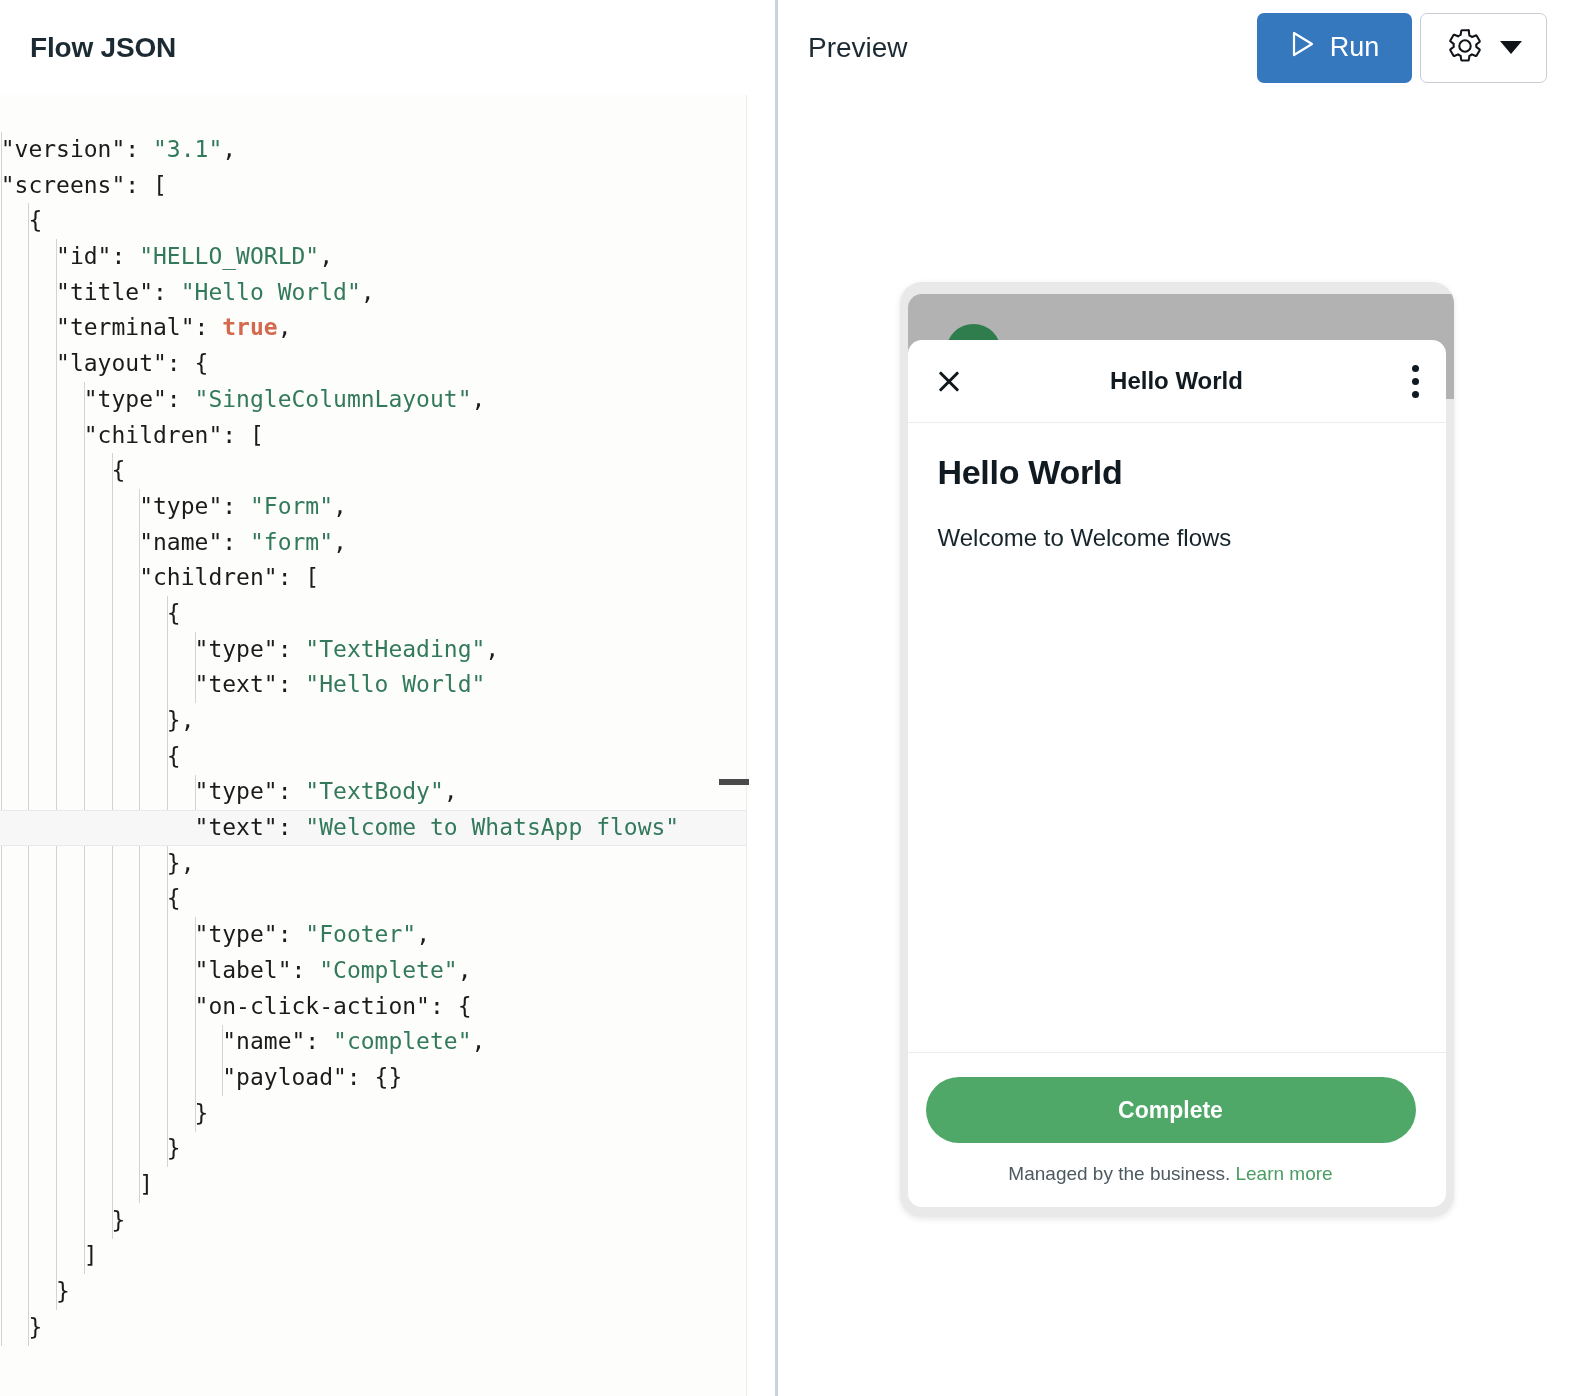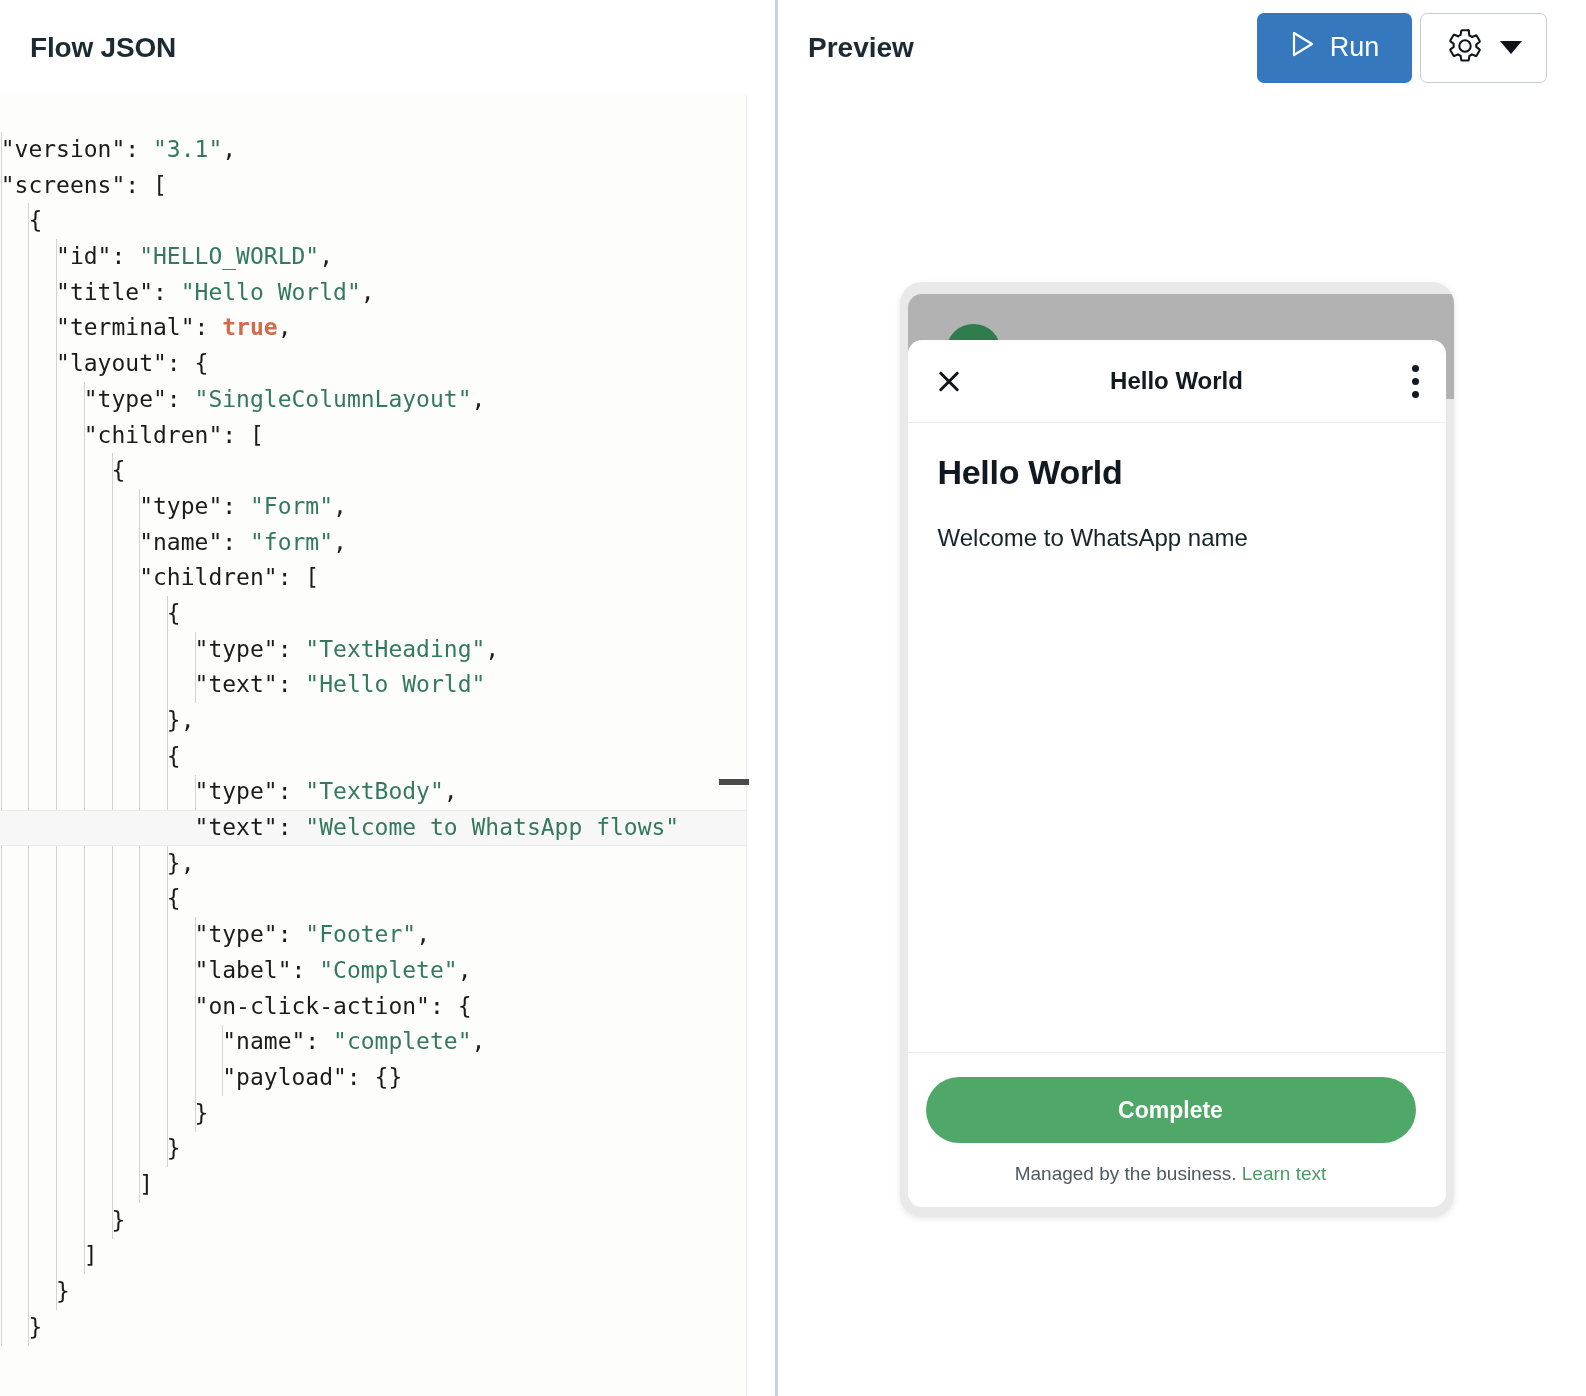--- a/index.html
+++ b/index.html
@@ -78,21 +78,21 @@
   .preview-pane{
     width:797px;height:1396px;position:relative;
     background:#ffffff;box-sizing:border-box;
   }
   .preview-header{
     height:95px;box-sizing:border-box;
     display:flex;align-items:center;
     padding:0 28px 0 30px;
   }
   .preview-title{
-    font-size:28px;font-weight:bold;color:#1c2b33;
+    font-size:28px;font-weight:normal;color:#1c2b33;
     flex:0 0 auto;
   }
   .header-actions{margin-left:auto;display:flex;align-items:center;gap:8px;}
   .run-btn{
     display:flex;align-items:center;justify-content:center;gap:14px;
     height:70px;padding:0 30px;min-width:155px;
     background:#3578bd;border:none;border-radius:7px;
     color:#ffffff;font-size:27px;
     font-family:"Liberation Sans", sans-serif;
     cursor:pointer;
@@ -296,28 +296,28 @@
             <div class="sheet-title">Hello World</div>
             <div class="kebab">
               <span></span>
               <span></span>
               <span></span>
             </div>
           </div>
 
           <div class="sheet-body">
             <h2 class="body-heading">Hello World</h2>
-            <p class="body-text">Welcome to WhatsApp name</p>
+            <p class="body-text">Welcome to Welcome flows</p>
           </div>
 
           <div class="sheet-footer">
             <button class="complete-btn">Complete</button>
             <div class="managed">
               <span>Managed by the business.</span>
-              <a>Learn text</a>
+              <a>Learn more</a>
             </div>
           </div>
 
         </div>
       </div>
     </div>
 
   </div>
 </div>
 

